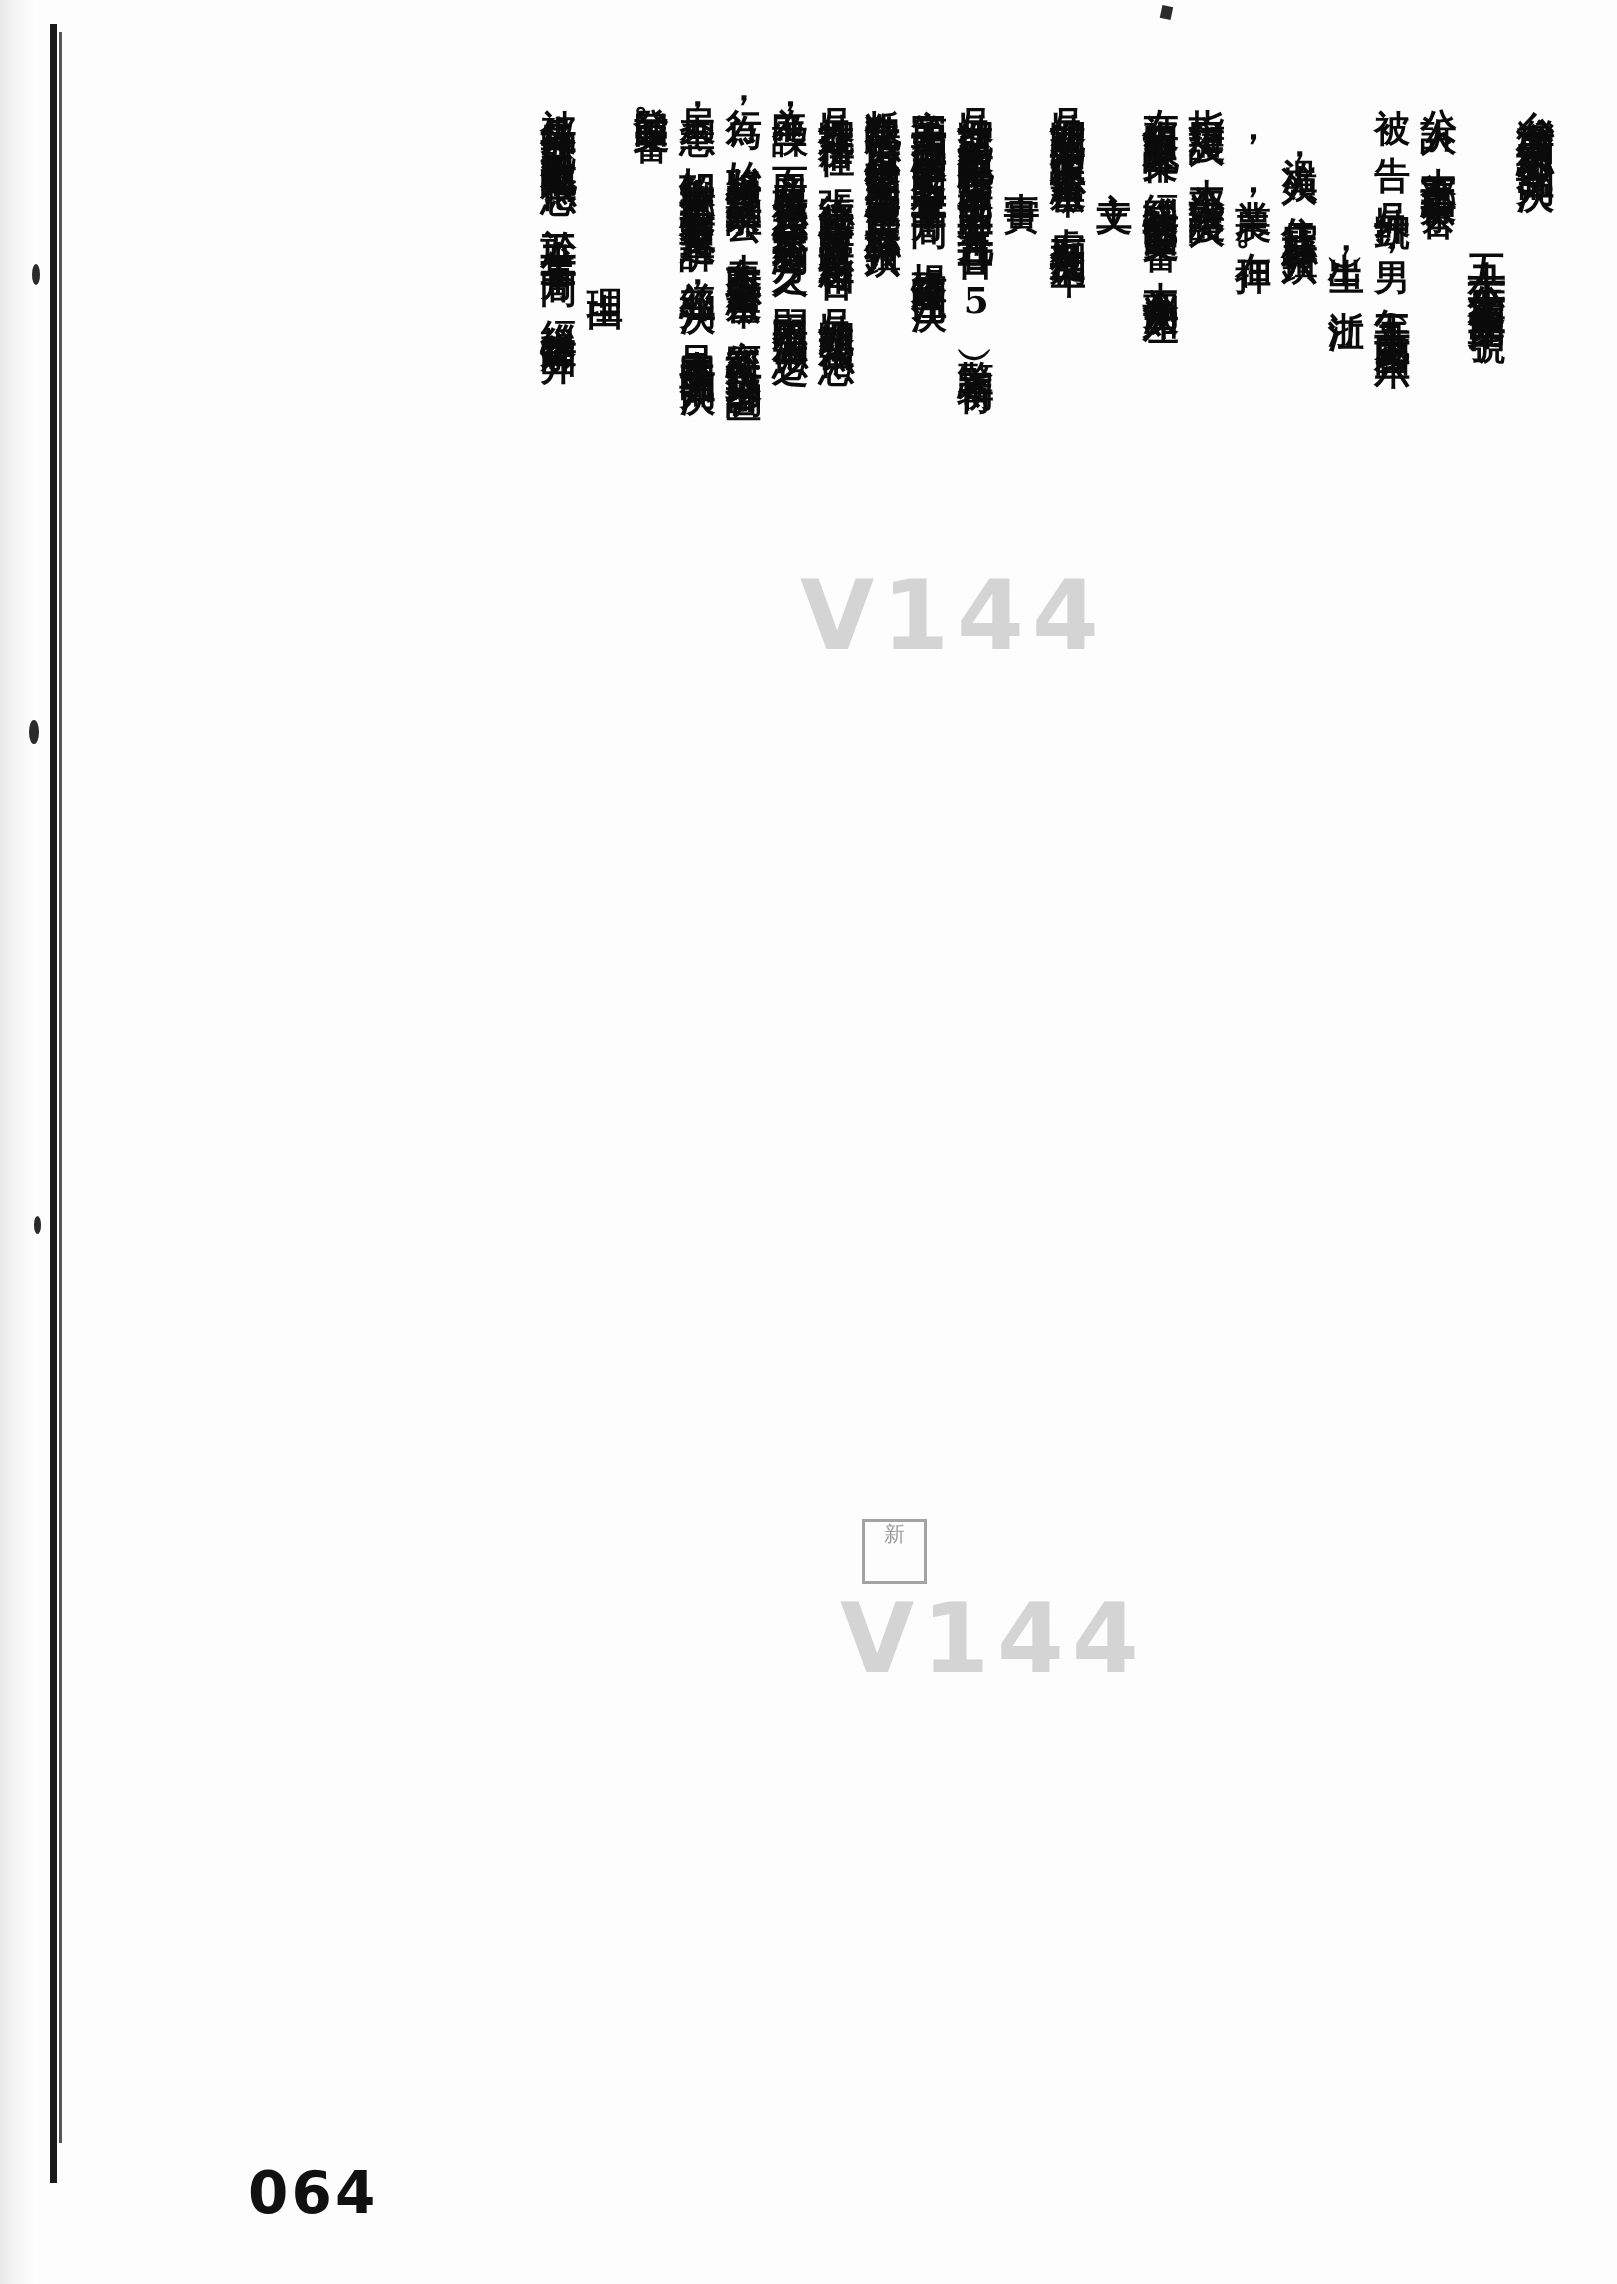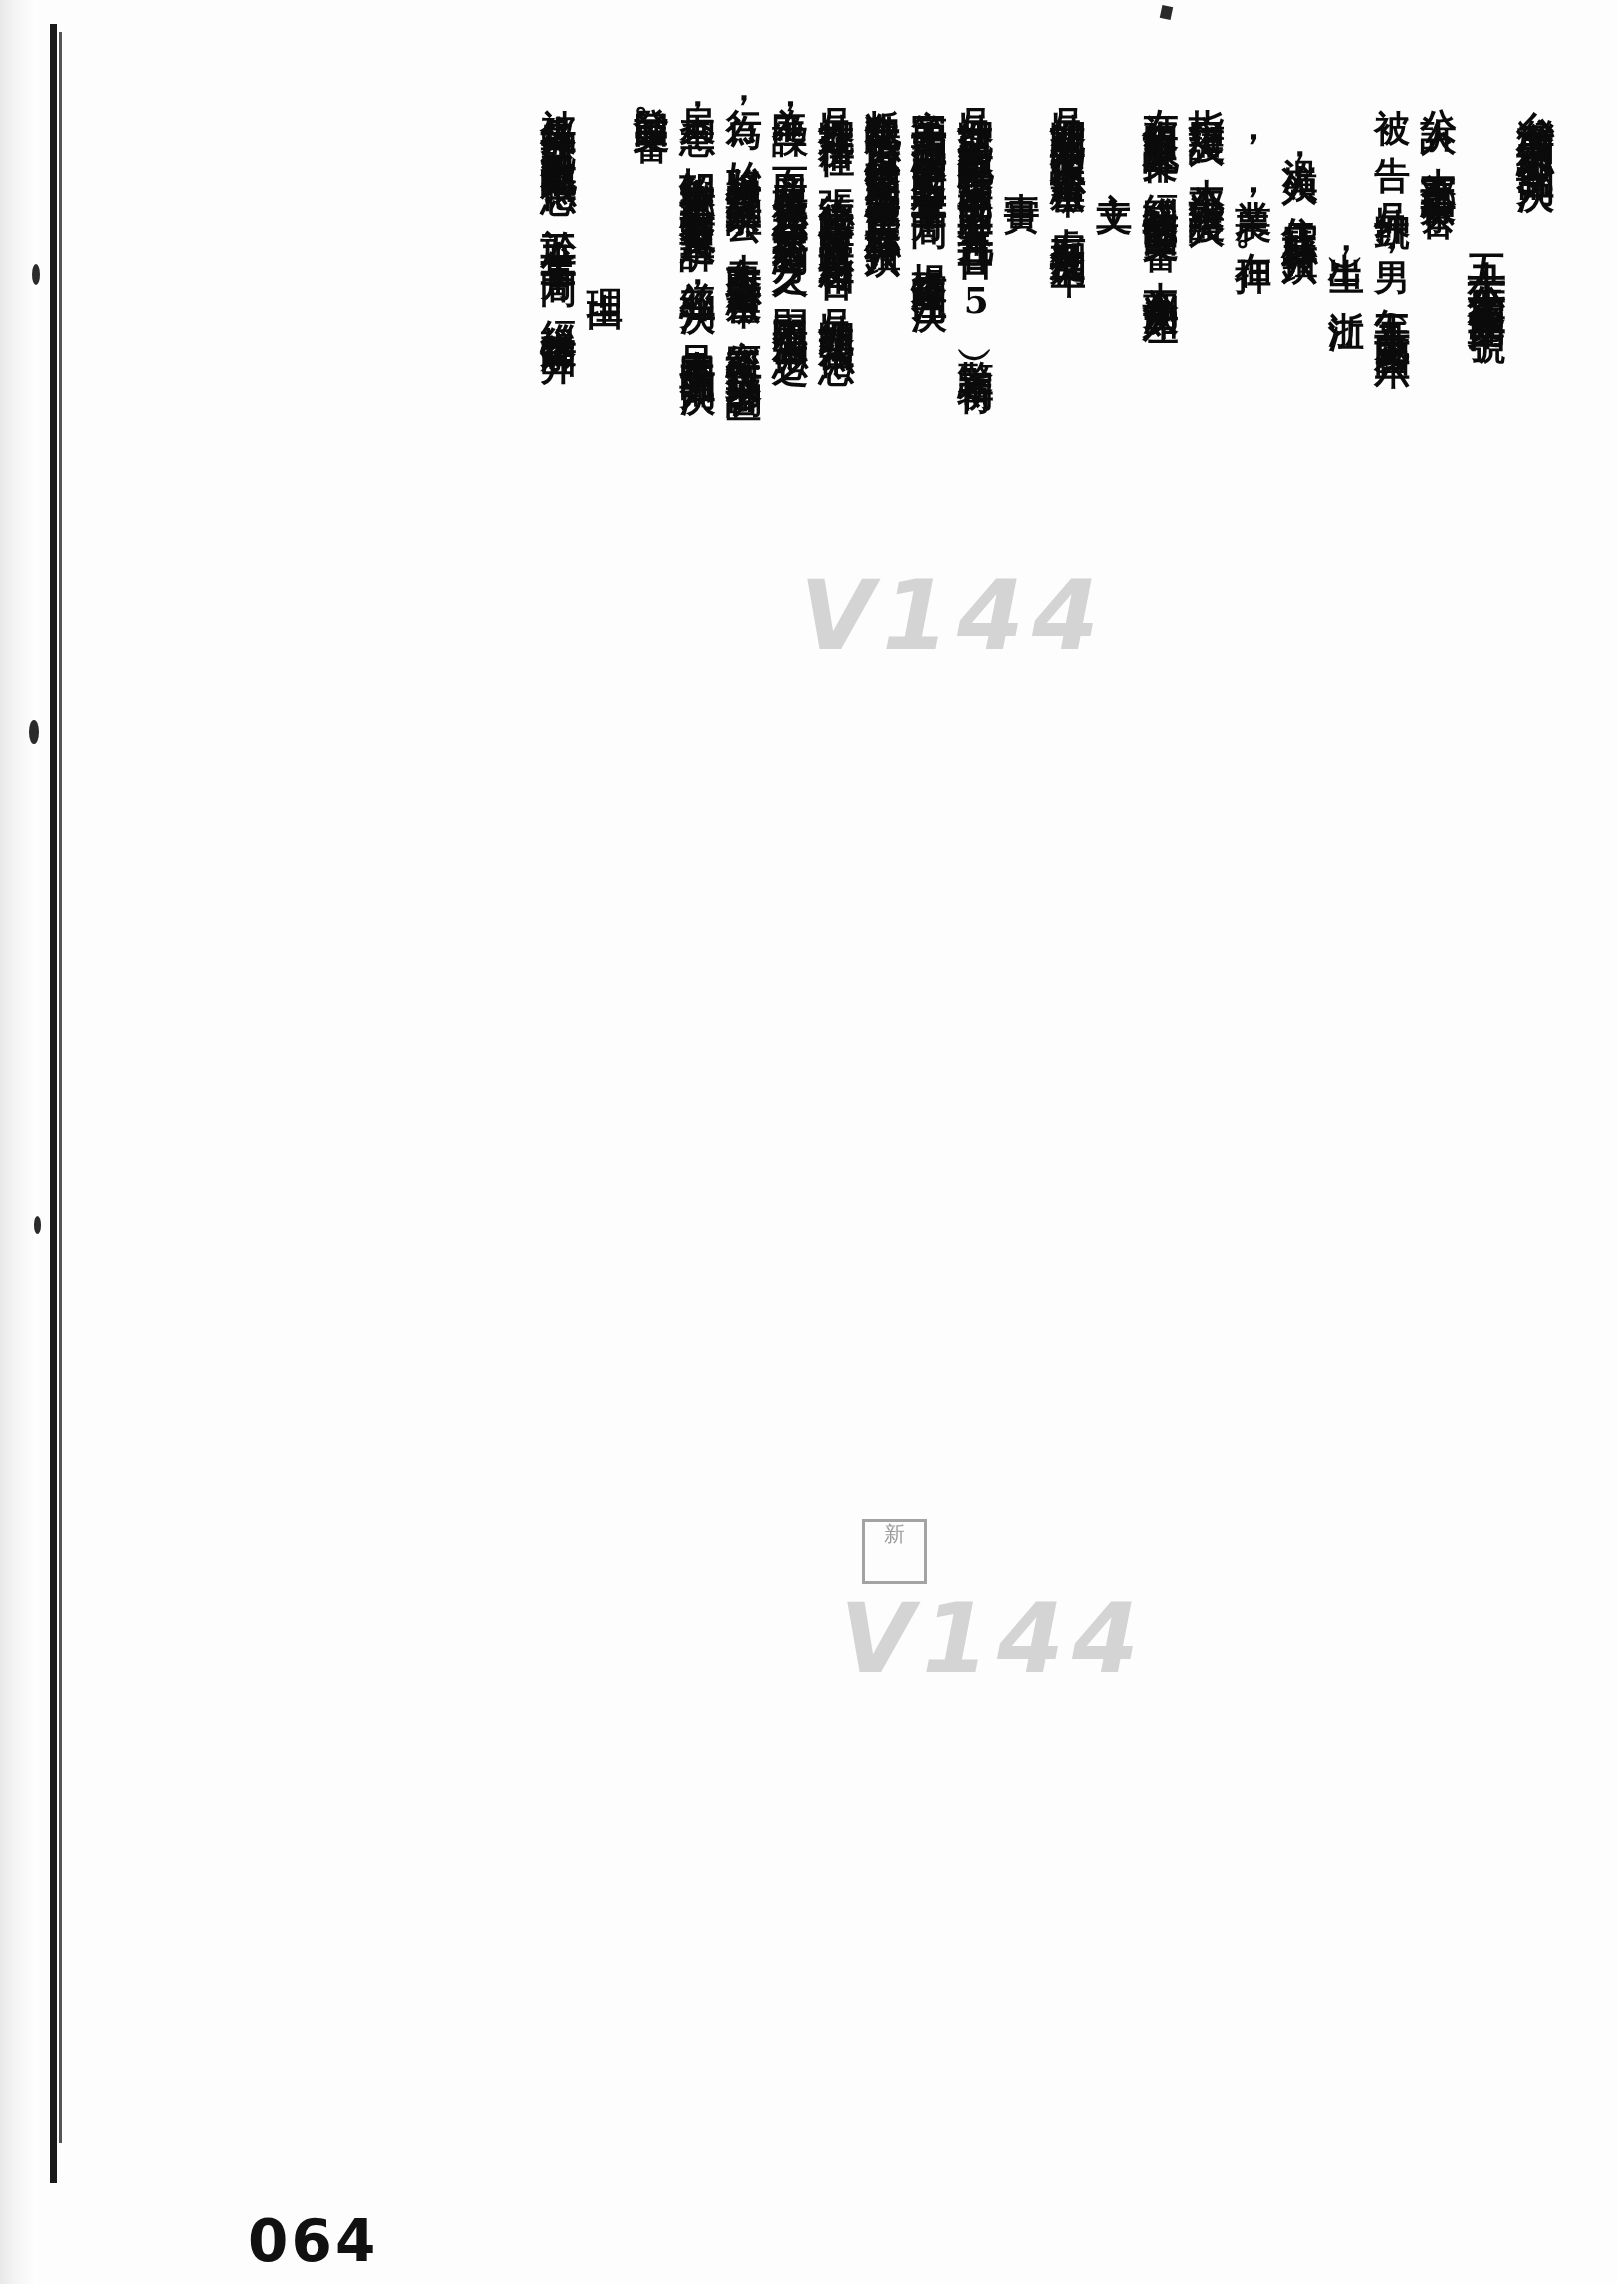--- a/index.html
+++ b/index.html
@@ -97,21 +97,20 @@
   
   .watermark {
     position: absolute;
     font-family: "DejaVu Sans", "Liberation Sans", sans-serif;
     font-weight: 700;
     font-size: 96px;
     letter-spacing: 8px;
     color: rgba(120,120,120,0.30);
     pointer-events: none;
     user-select: none;
-    font-style: italic;
   }
   .wm1 { left: 800px; top: 560px; }
   .wm2 { left: 840px; top: 1583px; }
   .stamp {
     position: absolute;
     left: 862px;
     top: 1519px;
     width: 59px;
     height: 59px;
     border: 3.2px solid rgba(90,90,90,0.55);
@@ -125,21 +124,20 @@
 
   .page-number {
     position: absolute;
     left: 248px;
     top: 2159px;
     font-family: "DejaVu Sans", "Liberation Sans", sans-serif;
     font-weight: 700;
     font-size: 58px;
     letter-spacing: 3.2px;
     color: #111;
-    margin-top: 48px;
   }
 </style>
 </head>
 <body>
 
 <div id="page">
 
   <div class="scan-edge-left"></div>
   <div class="scan-bar scan-bar-vert"></div>
   <div class="scan-bar scan-bar-vert2"></div>

